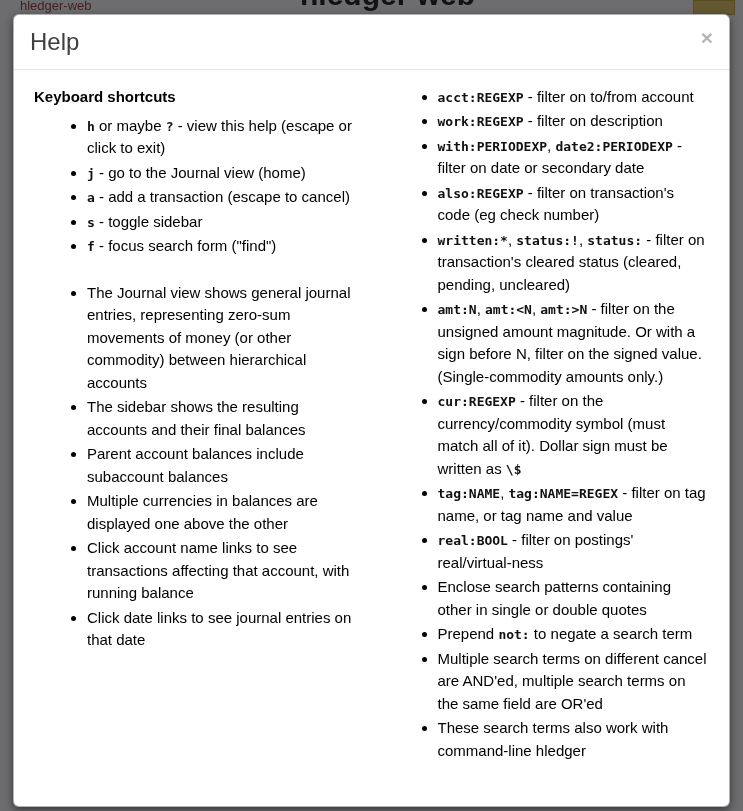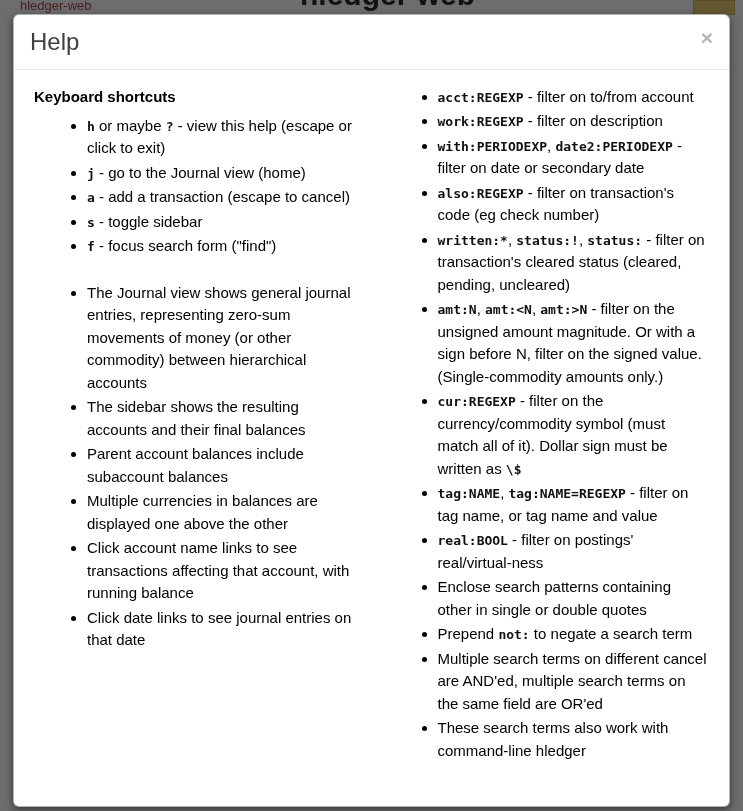--- a/index.html
+++ b/index.html
@@ -141,21 +141,21 @@
         </div>
       <div class="help-col">
           <ul class="section-list">
             <li><code>acct:REGEXP</code> - filter on to/from account</li>
             <li><code>work:REGEXP</code> - filter on description</li>
             <li><code>with:PERIODEXP</code>, <code>date2:PERIODEXP</code> - filter on date or secondary date</li>
             <li><code>also:REGEXP</code> - filter on transaction's code (eg check number)</li>
             <li><code>written:*</code>, <code>status:!</code>, <code>status:</code> - filter on transaction's cleared status (cleared, pending, uncleared)</li>
             <li><code>amt:N</code>, <code>amt:&lt;N</code>, <code>amt:&gt;N</code> - filter on the unsigned amount magnitude. Or with a sign before N, filter on the signed value. (Single-commodity amounts only.)</li>
             <li><code>cur:REGEXP</code> - filter on the currency/commodity symbol (must match all of it). Dollar sign must be written as <code>\$</code></li>
-            <li><code>tag:NAME</code>, <code>tag:NAME=REGEXP</code> - filter on tag name, or tag name and value</li>
+            <li><code>tag:NAME</code>, <code>tag:NAME=REGEX</code> - filter on tag name, or tag name and value</li>
             <li><code>real:BOOL</code> - filter on postings' real/virtual-ness</li>
             <li>Enclose search patterns containing other in single or double quotes</li>
             <li>Prepend <code>not:</code> to negate a search term</li>
             <li>Multiple search terms on different cancel are AND'ed, multiple search terms on the same field are OR'ed</li>
             <li>These search terms also work with command-line hledger</li>
           </ul>
         </div>
     </div>
   </div>
 </div>

